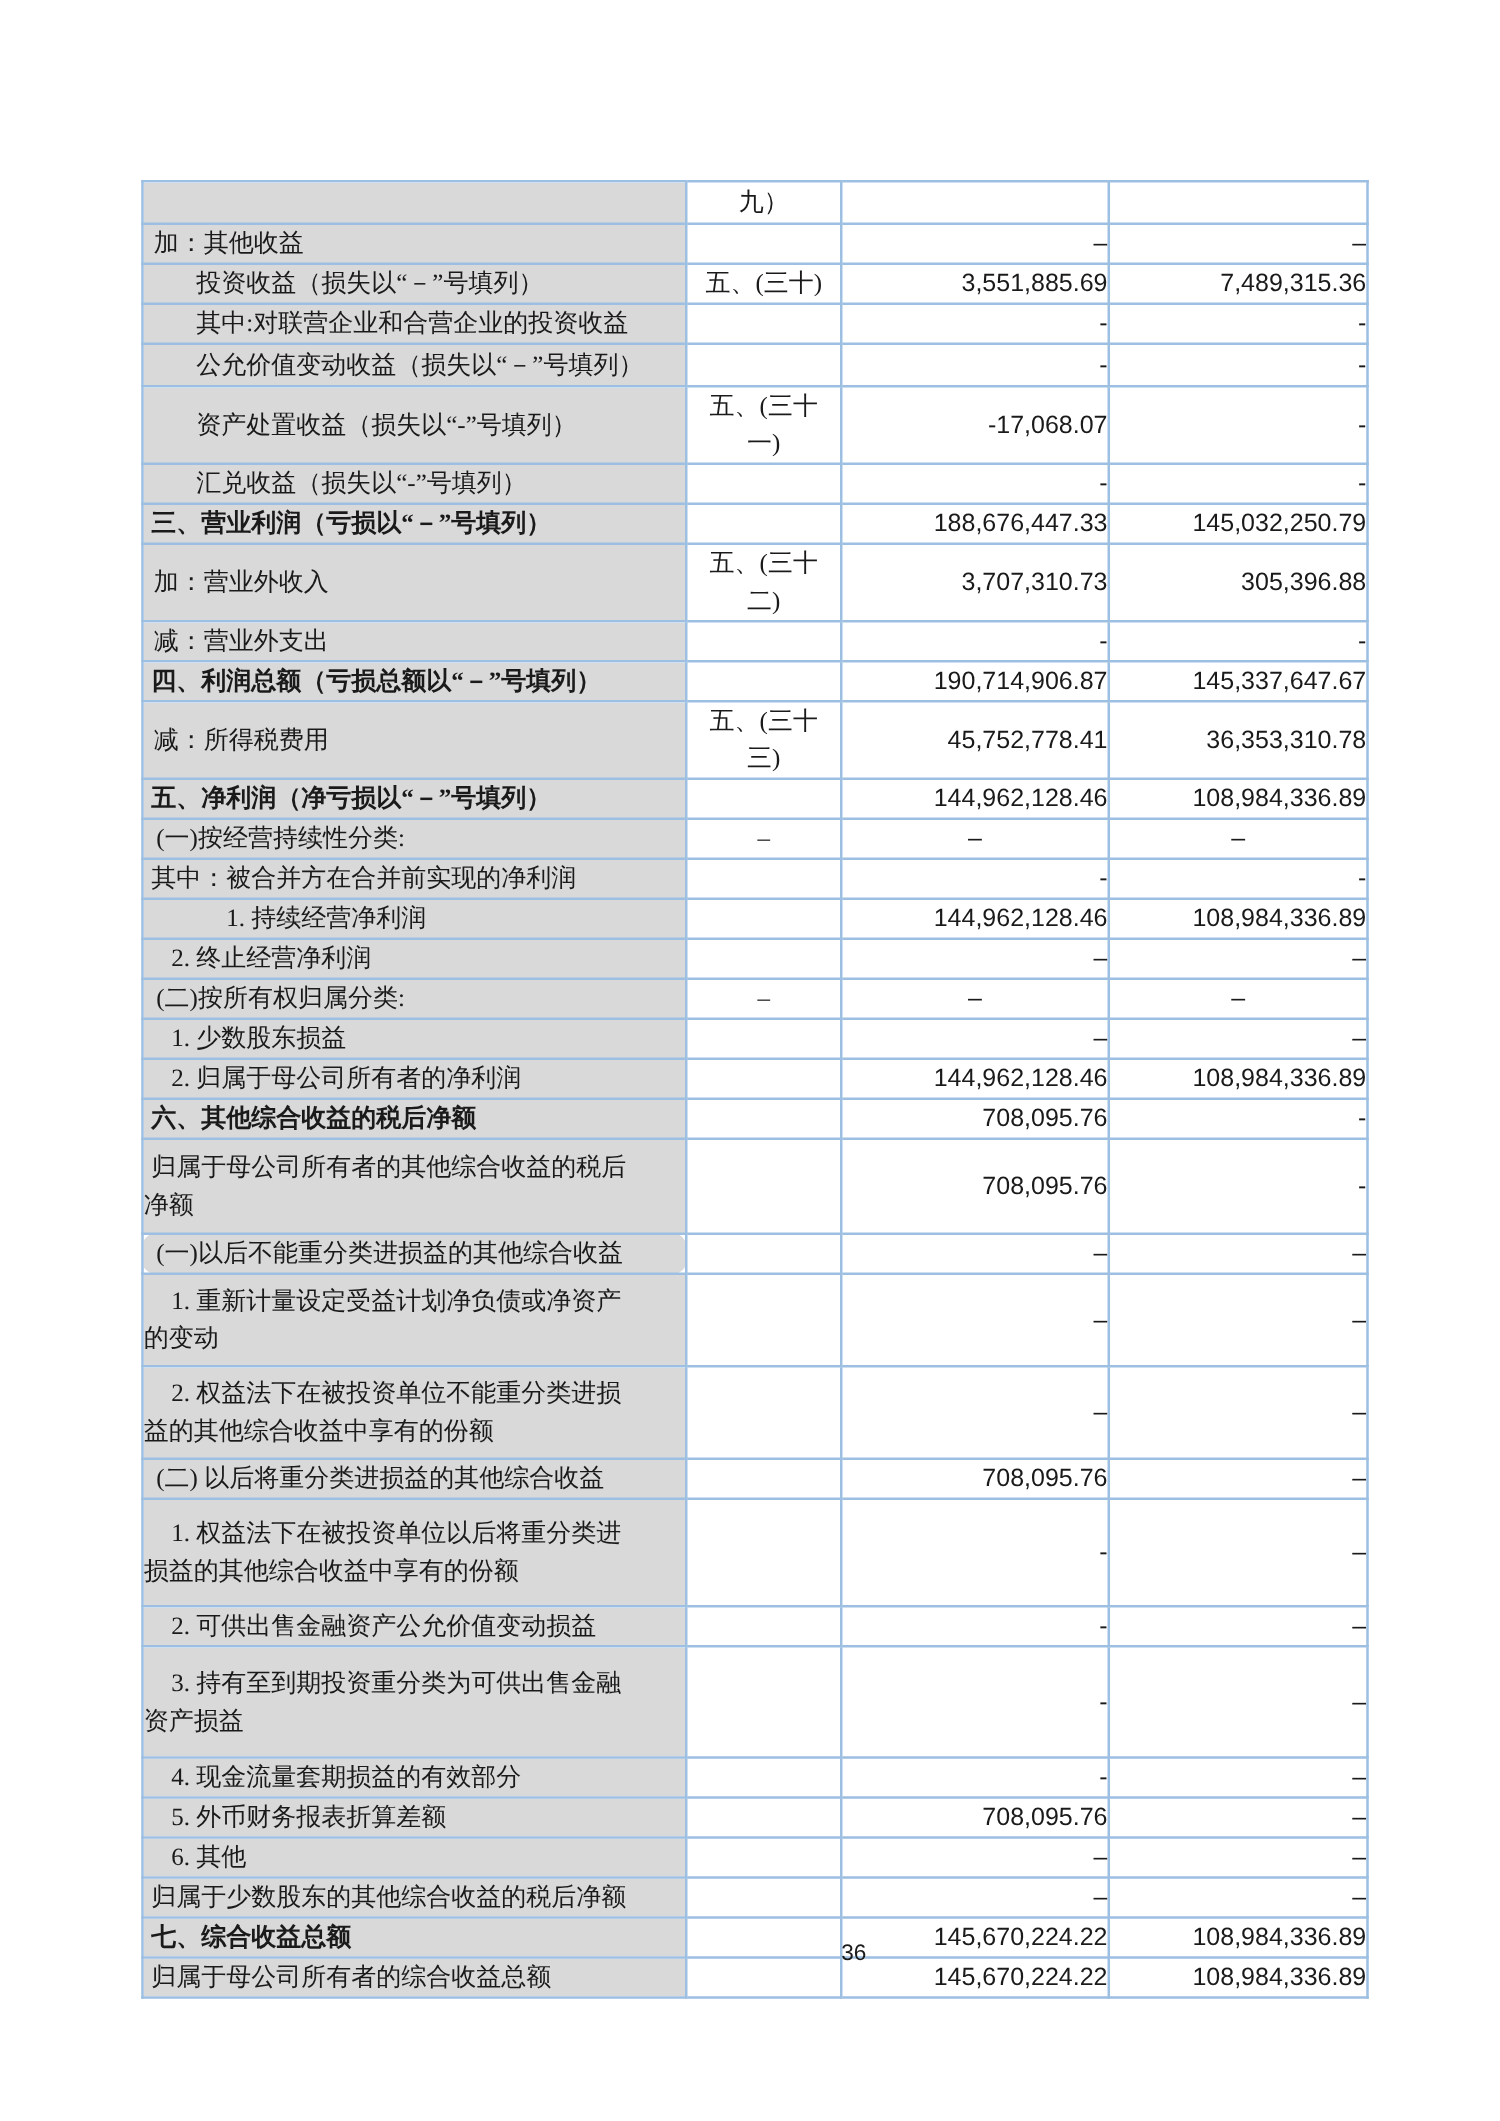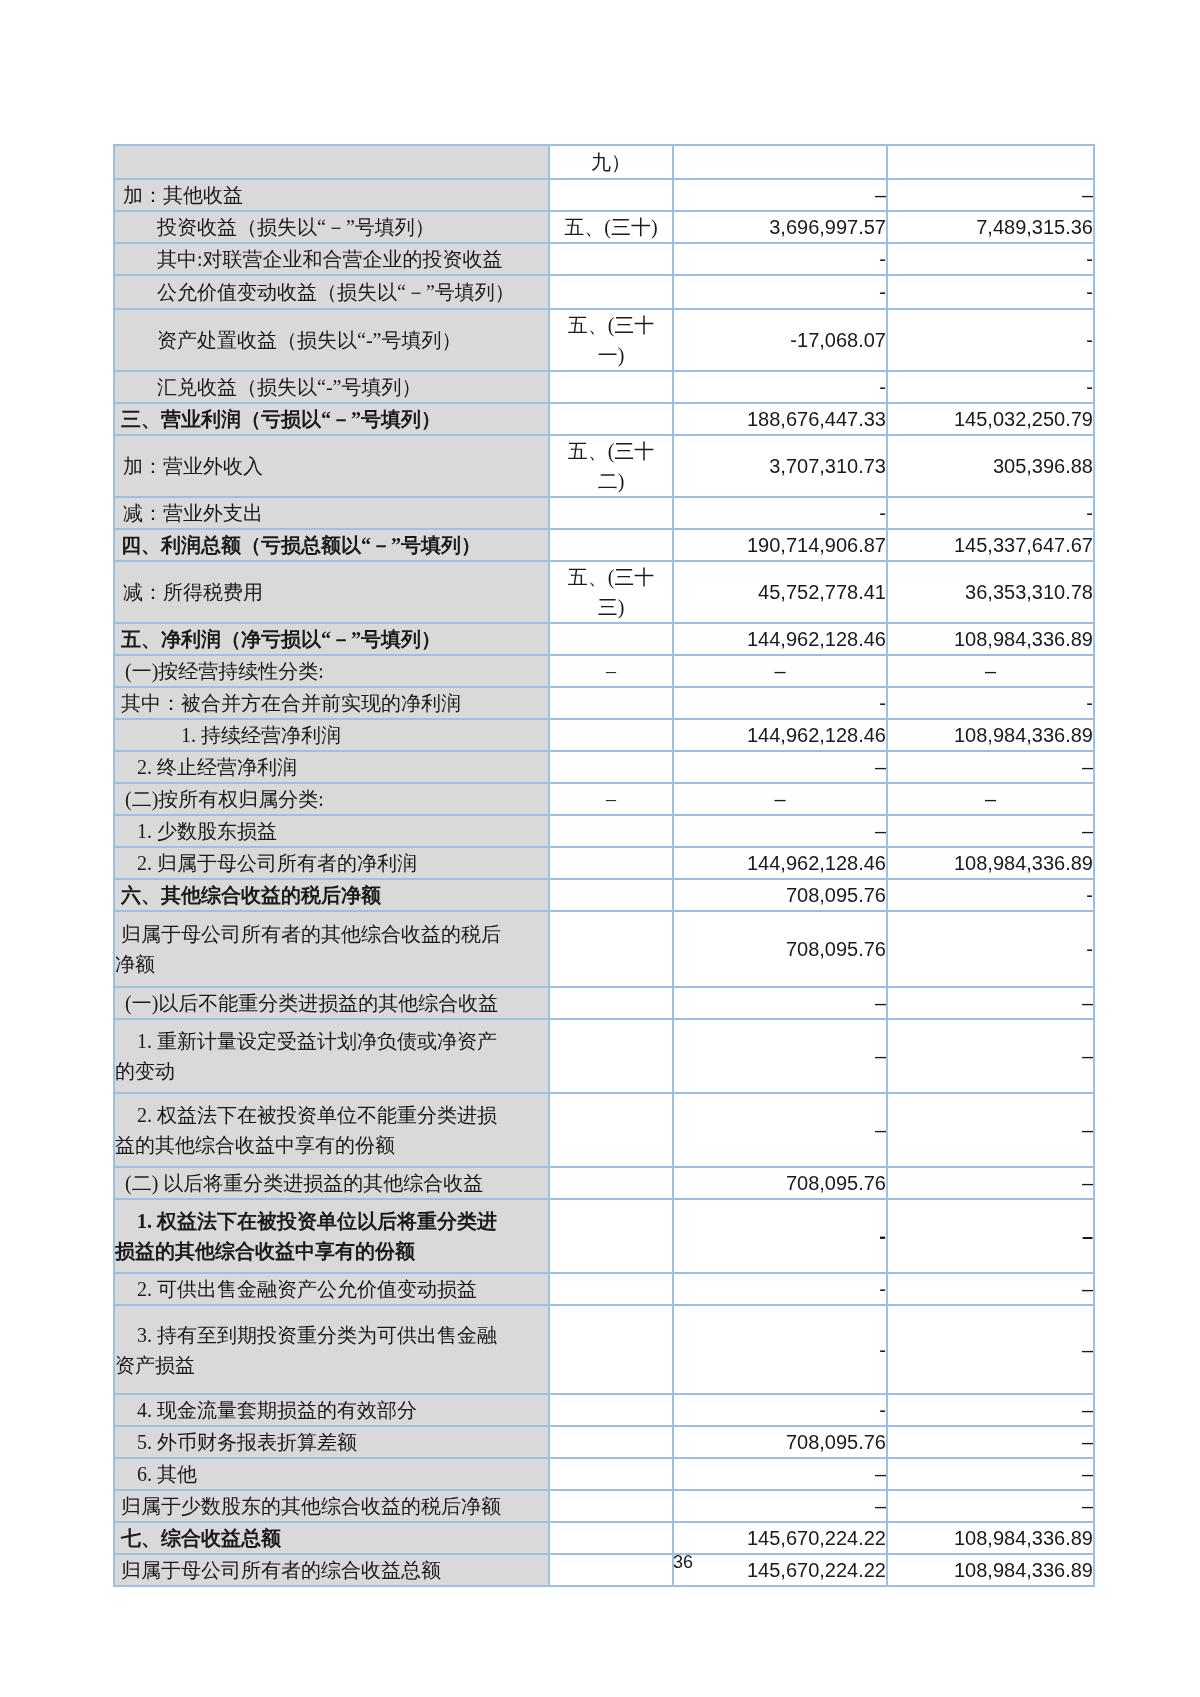--- a/index.html
+++ b/index.html
@@ -69,21 +69,21 @@
         </tr>
         <tr style="height: 31px; padding-left: 41px;">
           <td class="c-label" style="text-indent: 8px;">加：其他收益</td>
           <td class="c-note"></td>
           <td class="c-val">–</td>
           <td class="c-val">–</td>
         </tr>
         <tr style="height: 31px;">
           <td class="c-label" style="text-indent: 42px;">投资收益（损失以“－”号填列）</td>
           <td class="c-note">五、(三十)</td>
-          <td class="c-val">3,696,997.57</td>
+          <td class="c-val">3,551,885.69</td>
           <td class="c-val">7,489,315.36</td>
         </tr>
         <tr style="height: 31px;">
           <td class="c-label" style="text-indent: 42px;">其中:对联营企业和合营企业的投资收益</td>
           <td class="c-note"></td>
           <td class="c-val">-</td>
           <td class="c-val">-</td>
         </tr>
         <tr style="height: 34px;">
           <td class="c-label" style="text-indent: 42px;">公允价值变动收益（损失以“－”号填列）</td>
@@ -191,21 +191,21 @@
           <td class="c-val">-</td>
         </tr>
         <tr style="height: 76px;">
           <td class="c-label" style="text-indent: 6px;">归属于母公司所有者的其他综合收益的税后
 净额</td>
           <td class="c-note"></td>
           <td class="c-val">708,095.76</td>
           <td class="c-val vtop">-</td>
         </tr>
         <tr style="height: 31px;">
-          <td class="c-label" style="text-indent: 10px;">(一)以后不能重分类进损益的其他综合收益</td>
+          <td class="c-label" style="text-indent: 10px; border-radius: 10px;">(一)以后不能重分类进损益的其他综合收益</td>
           <td class="c-note"></td>
           <td class="c-val">–</td>
           <td class="c-val">–</td>
         </tr>
         <tr style="height: 74px;">
           <td class="c-label" style="text-indent: 22px;">1. 重新计量设定受益计划净负债或净资产
 的变动</td>
           <td class="c-note"></td>
           <td class="c-val vtop">–</td>
           <td class="c-val vtop">–</td>
@@ -216,21 +216,21 @@
           <td class="c-note"></td>
           <td class="c-val vtop">–</td>
           <td class="c-val vtop">–</td>
         </tr>
         <tr style="height: 31px;">
           <td class="c-label" style="text-indent: 10px;">(二) 以后将重分类进损益的其他综合收益</td>
           <td class="c-note"></td>
           <td class="c-val">708,095.76</td>
           <td class="c-val">–</td>
         </tr>
-        <tr style="height: 74px; font-weight: bold;">
+        <tr style="height: 86px;">
           <td class="c-label" style="text-indent: 22px;">1. 权益法下在被投资单位以后将重分类进
 损益的其他综合收益中享有的份额</td>
           <td class="c-note"></td>
           <td class="c-val vtop">-</td>
           <td class="c-val vtop">–</td>
         </tr>
         <tr style="height: 31px;">
           <td class="c-label" style="text-indent: 22px;">2. 可供出售金融资产公允价值变动损益</td>
           <td class="c-note"></td>
           <td class="c-val">-</td>

